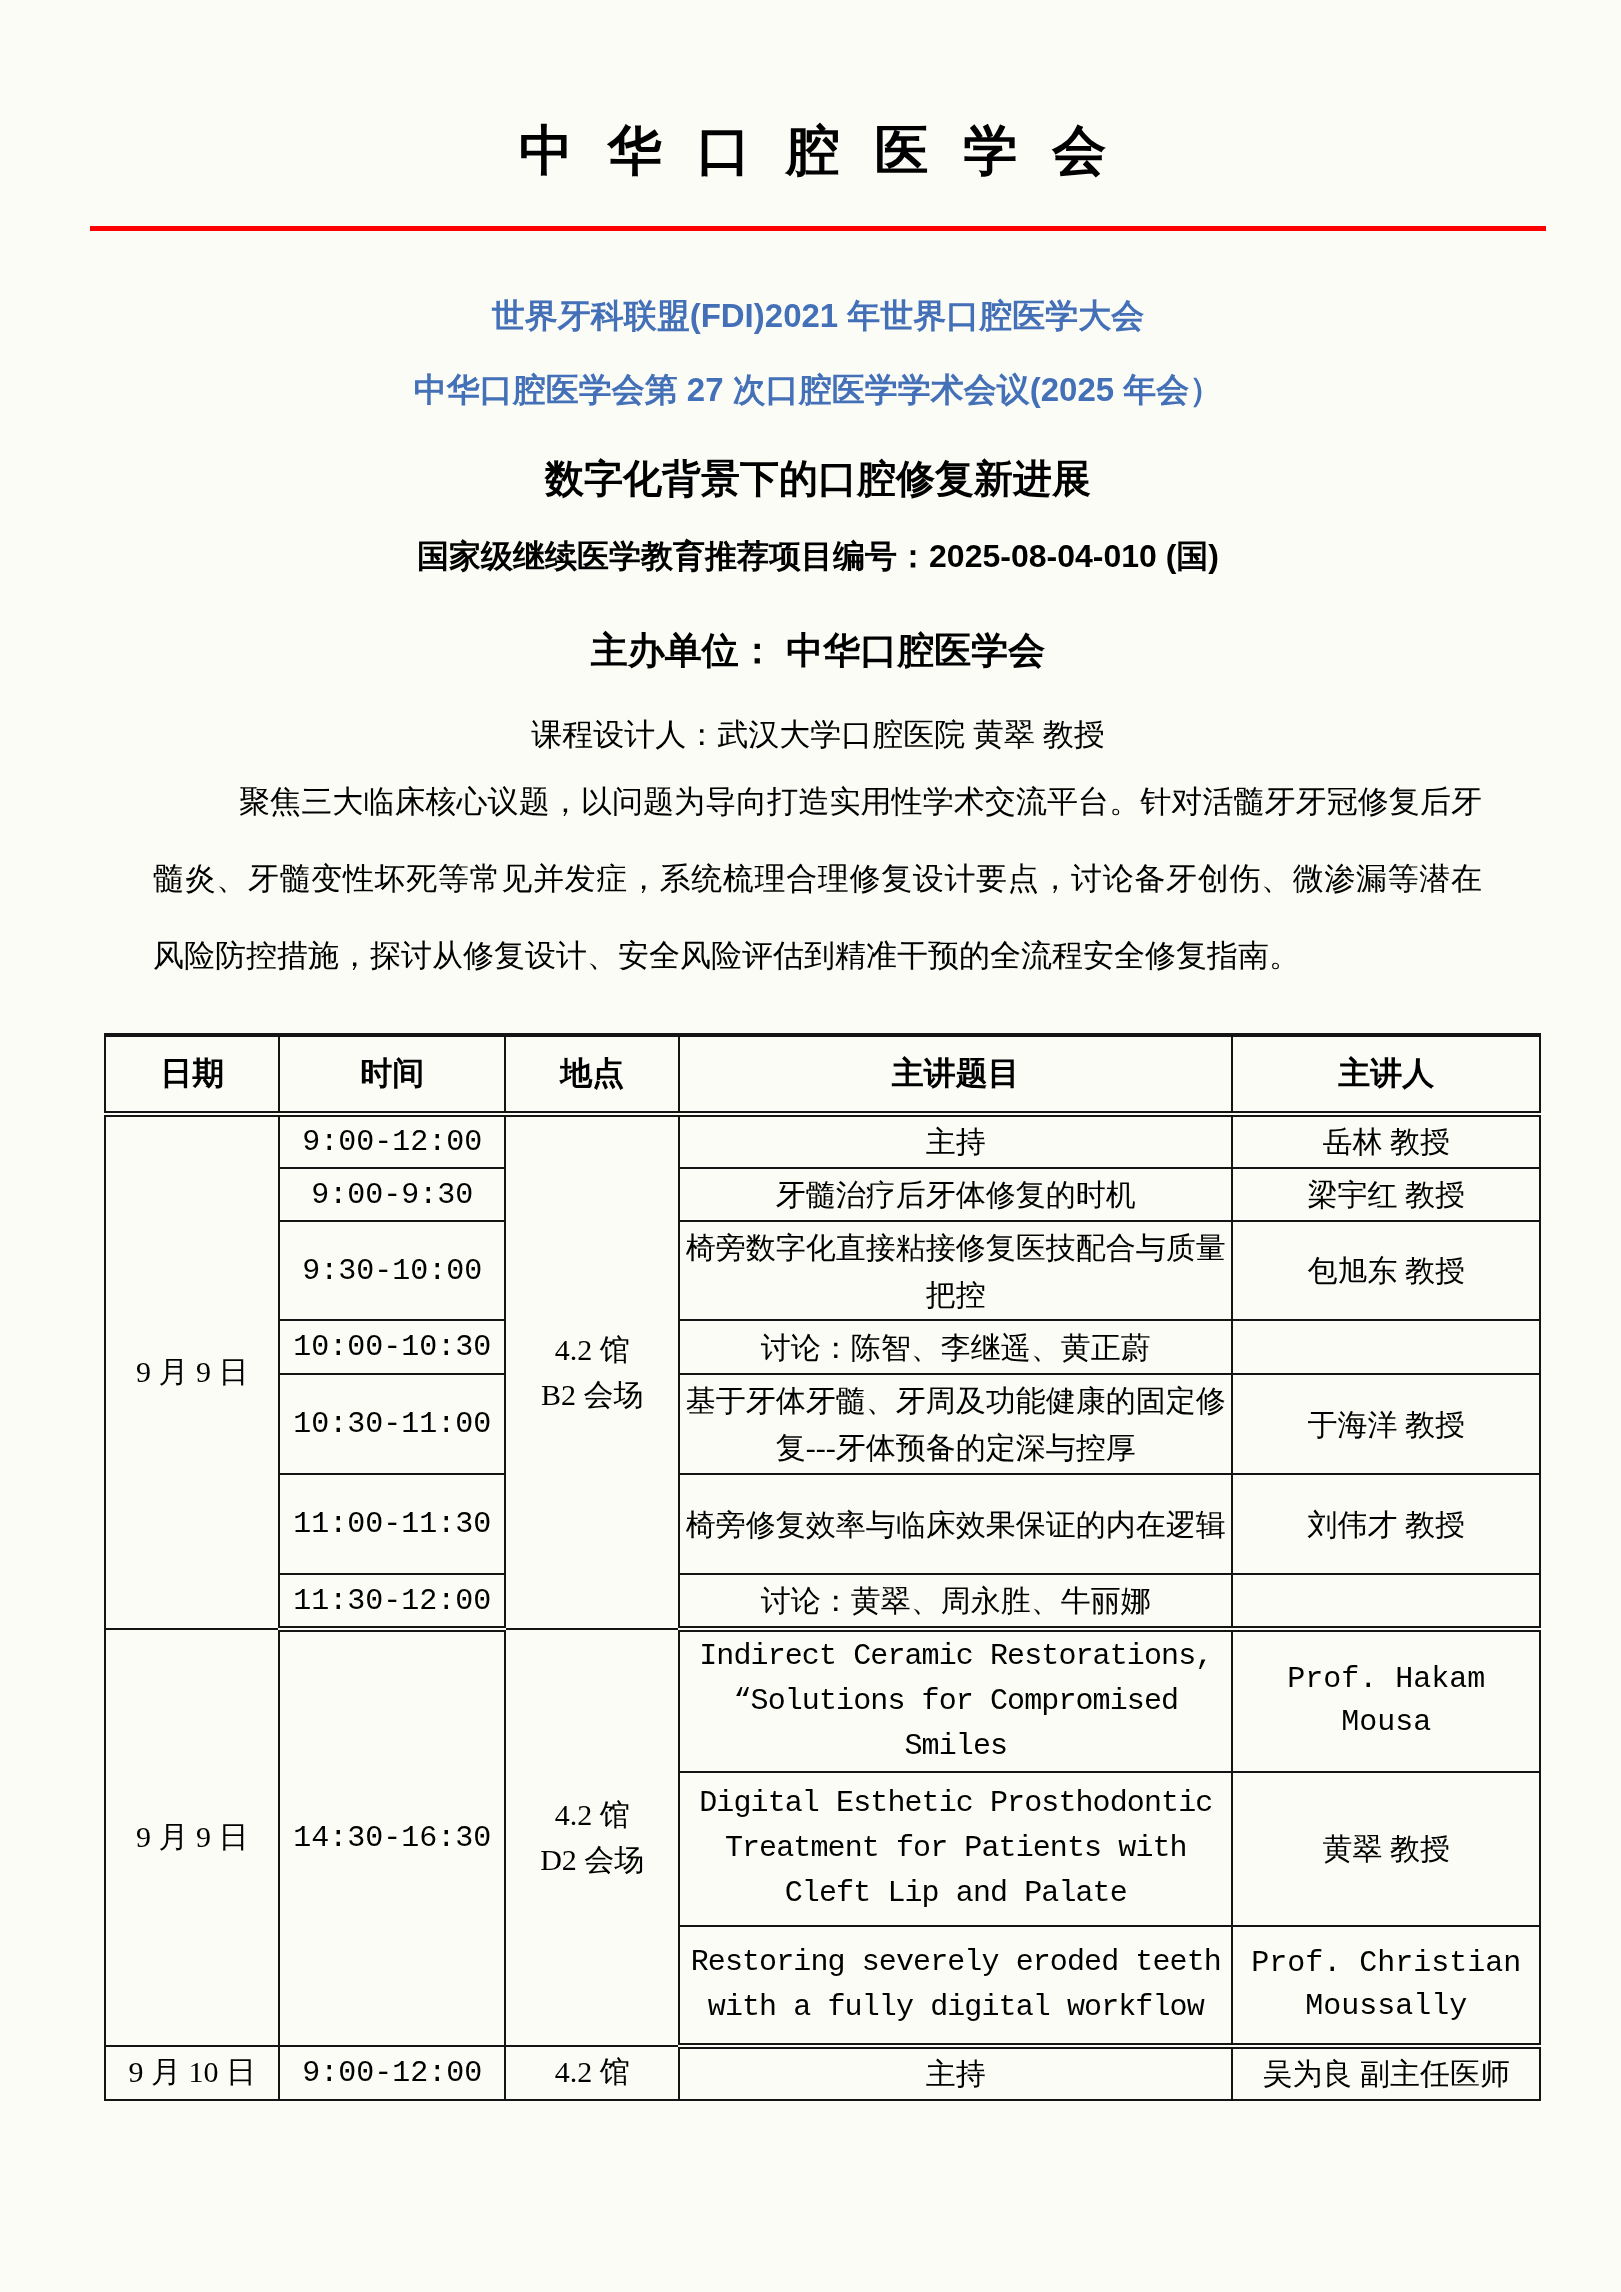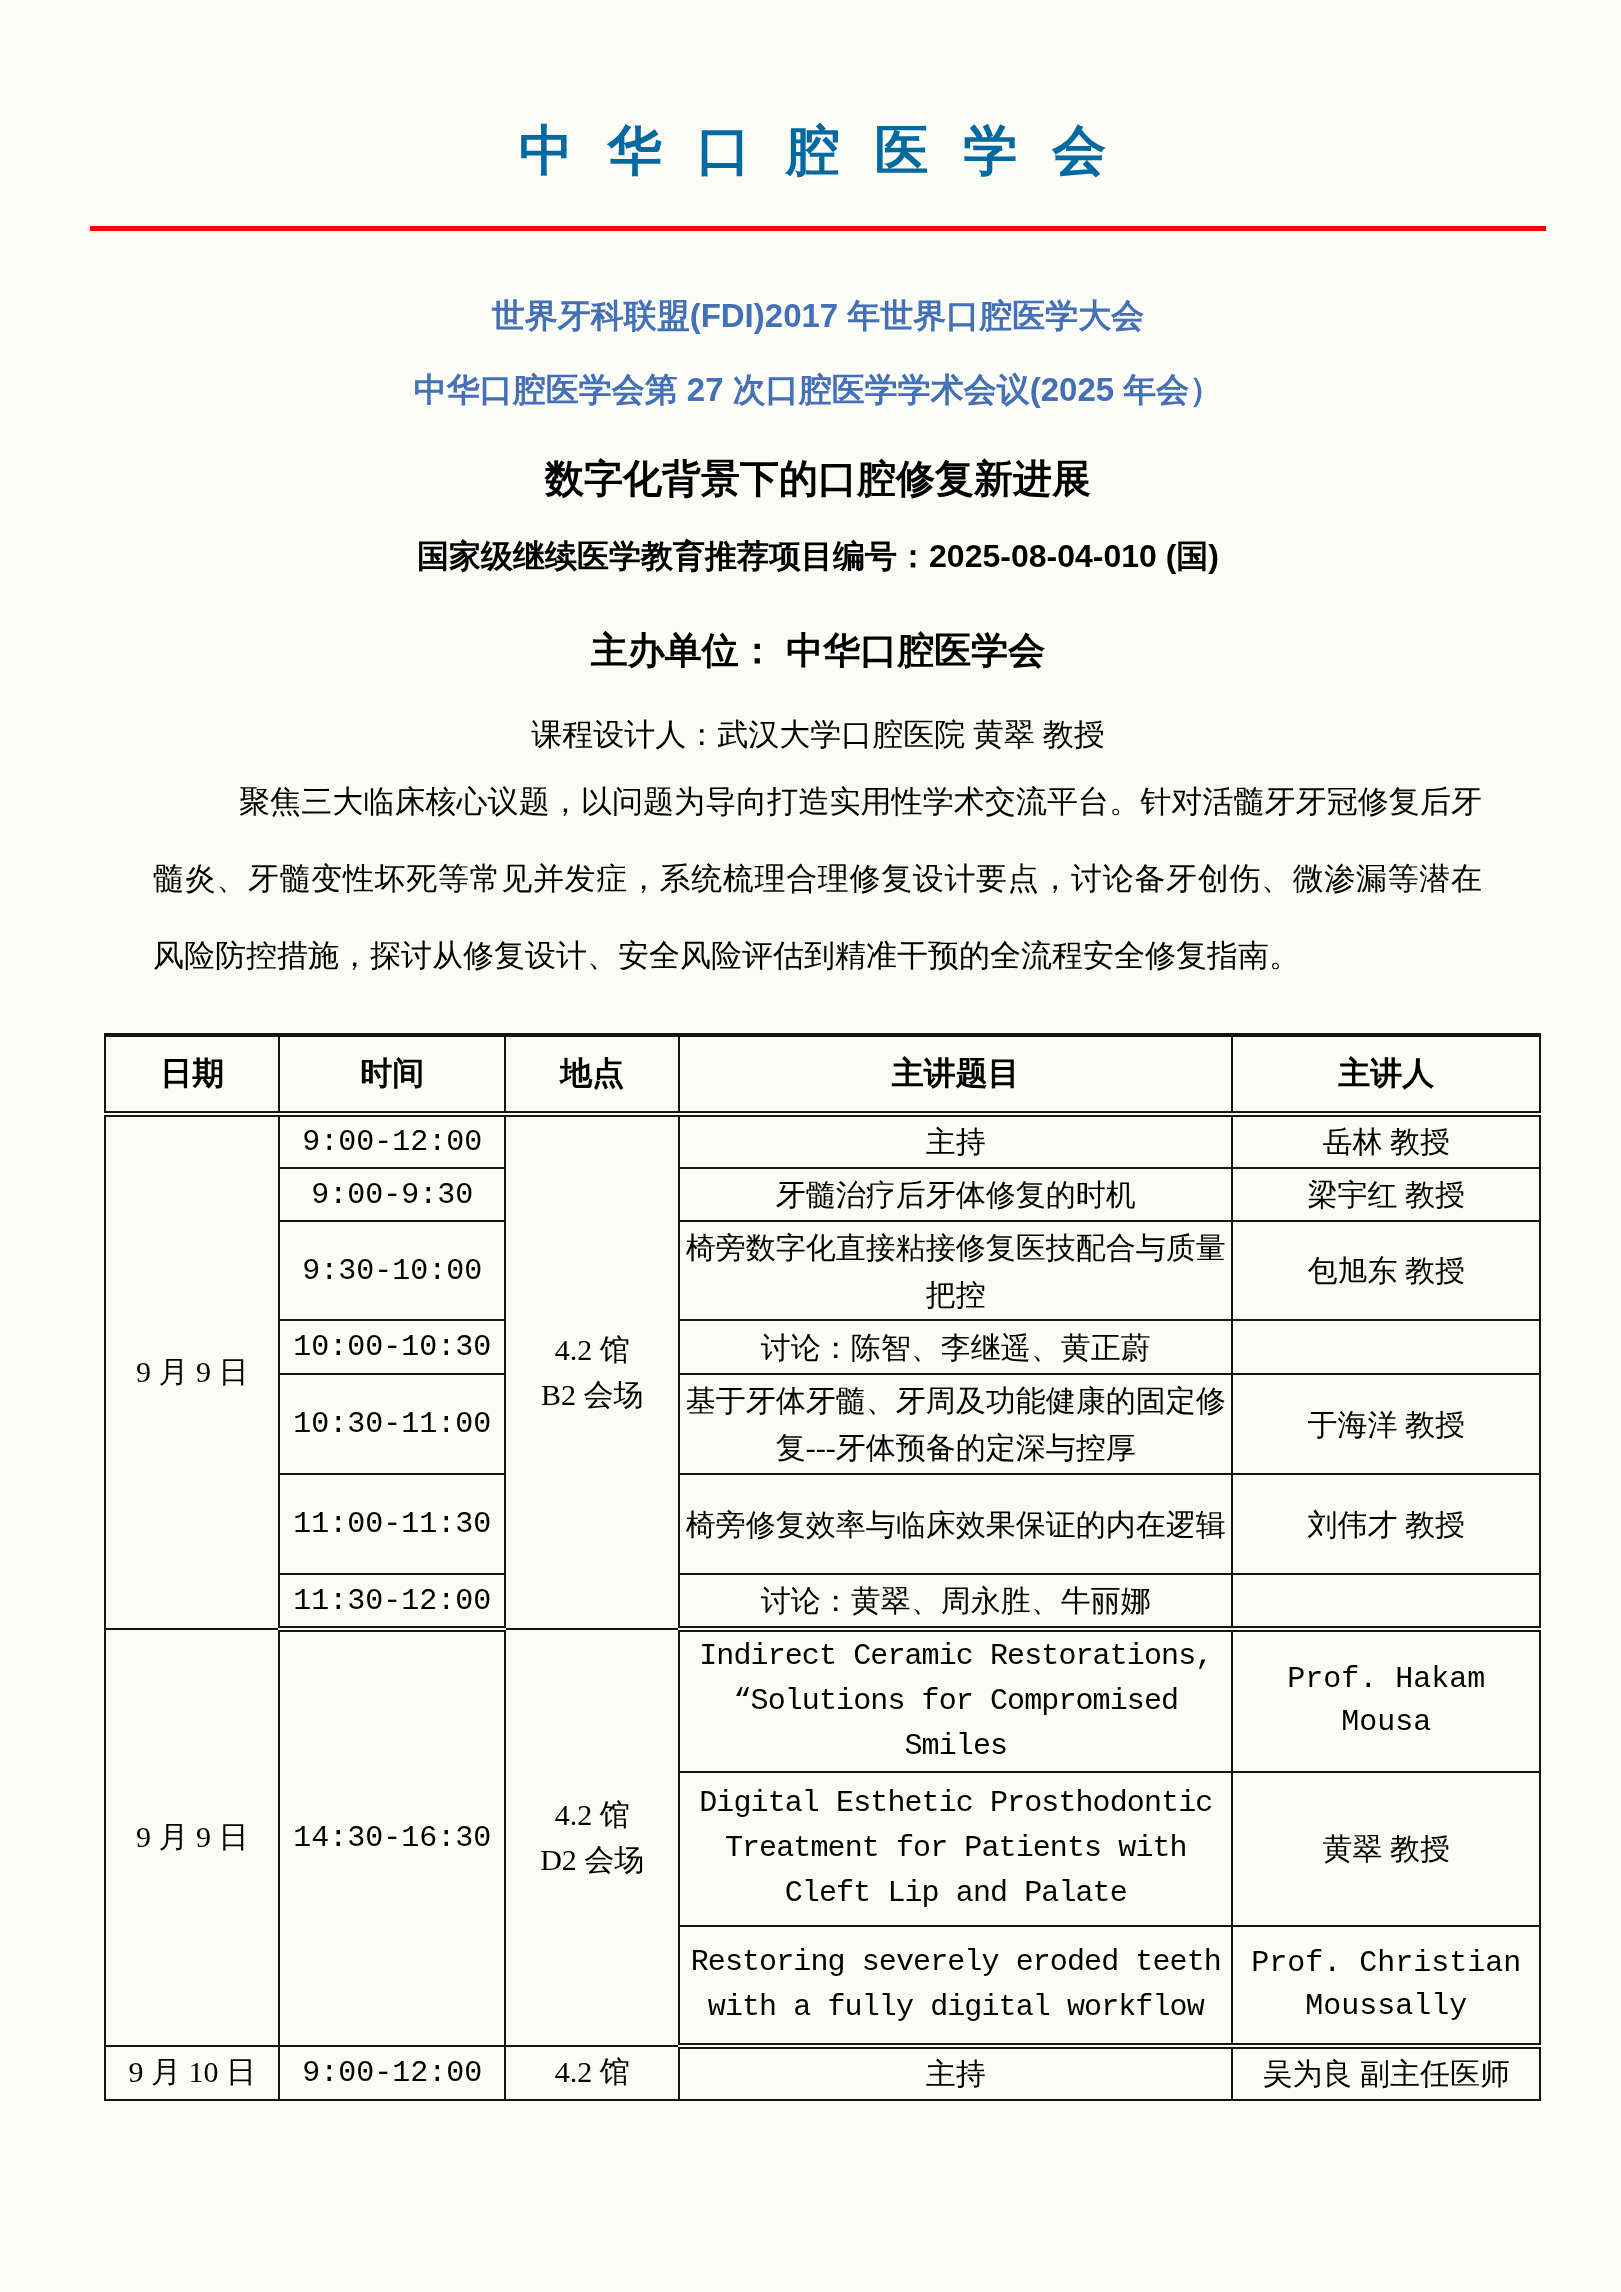--- a/index.html
+++ b/index.html
@@ -9,21 +9,21 @@
     margin:0 auto;
     background:#fcfcf7;
     color:#000;
     font-family:"Liberation Serif","DejaVu Serif",serif;
     overflow:hidden;
     box-sizing:border-box;
     padding:115px 75px 0 90px;
   }
   .org-title{
     text-align:center;
-    color:#0369a1;
+    color:#000000;
     font-size:54px;
     font-weight:bold;
     letter-spacing:10.7px;
     white-space:nowrap;
   }
   .red-rule{height:4.5px;background:#fe0000;margin-top:38px;}
   .sub-line{
     text-align:center;
     color:#4470b8;
     font-size:33px;
@@ -100,21 +100,21 @@
   .loc-line{display:block;line-height:45px;}
 </style>
 </head>
 <body>
 
 <div class="page">
 
   <div class="org-title">中 华 口 腔 医 学 会</div>
   <div class="red-rule"></div>
 
-  <div class="sub-line sub1">世界牙科联盟(FDI)2017 年世界口腔医学大会</div>
+  <div class="sub-line sub1">世界牙科联盟(FDI)2021 年世界口腔医学大会</div>
   <div class="sub-line sub2">中华口腔医学会第 27 次口腔医学学术会议(2025 年会）</div>
 
   <div class="course-title">数字化背景下的口腔修复新进展</div>
   <div class="project-no">国家级继续医学教育推荐项目编号：2025-08-04-010 (国)</div>
   <div class="host-line">主办单位： 中华口腔医学会</div>
   <div class="designer-line">课程设计人：武汉大学口腔医院 黄翠 教授</div>
 
   <div class="highlights-text">聚焦三大临床核心议题，以问题为导向打造实用性学术交流平台。针对活髓牙牙冠修复后牙髓炎、牙髓变性坏死等常见并发症，系统梳理合理修复设计要点，讨论备牙创伤、微渗漏等潜在风险防控措施，探讨从修复设计、安全风险评估到精准干预的全流程安全修复指南。</div>
 
   <table class="schedule">

